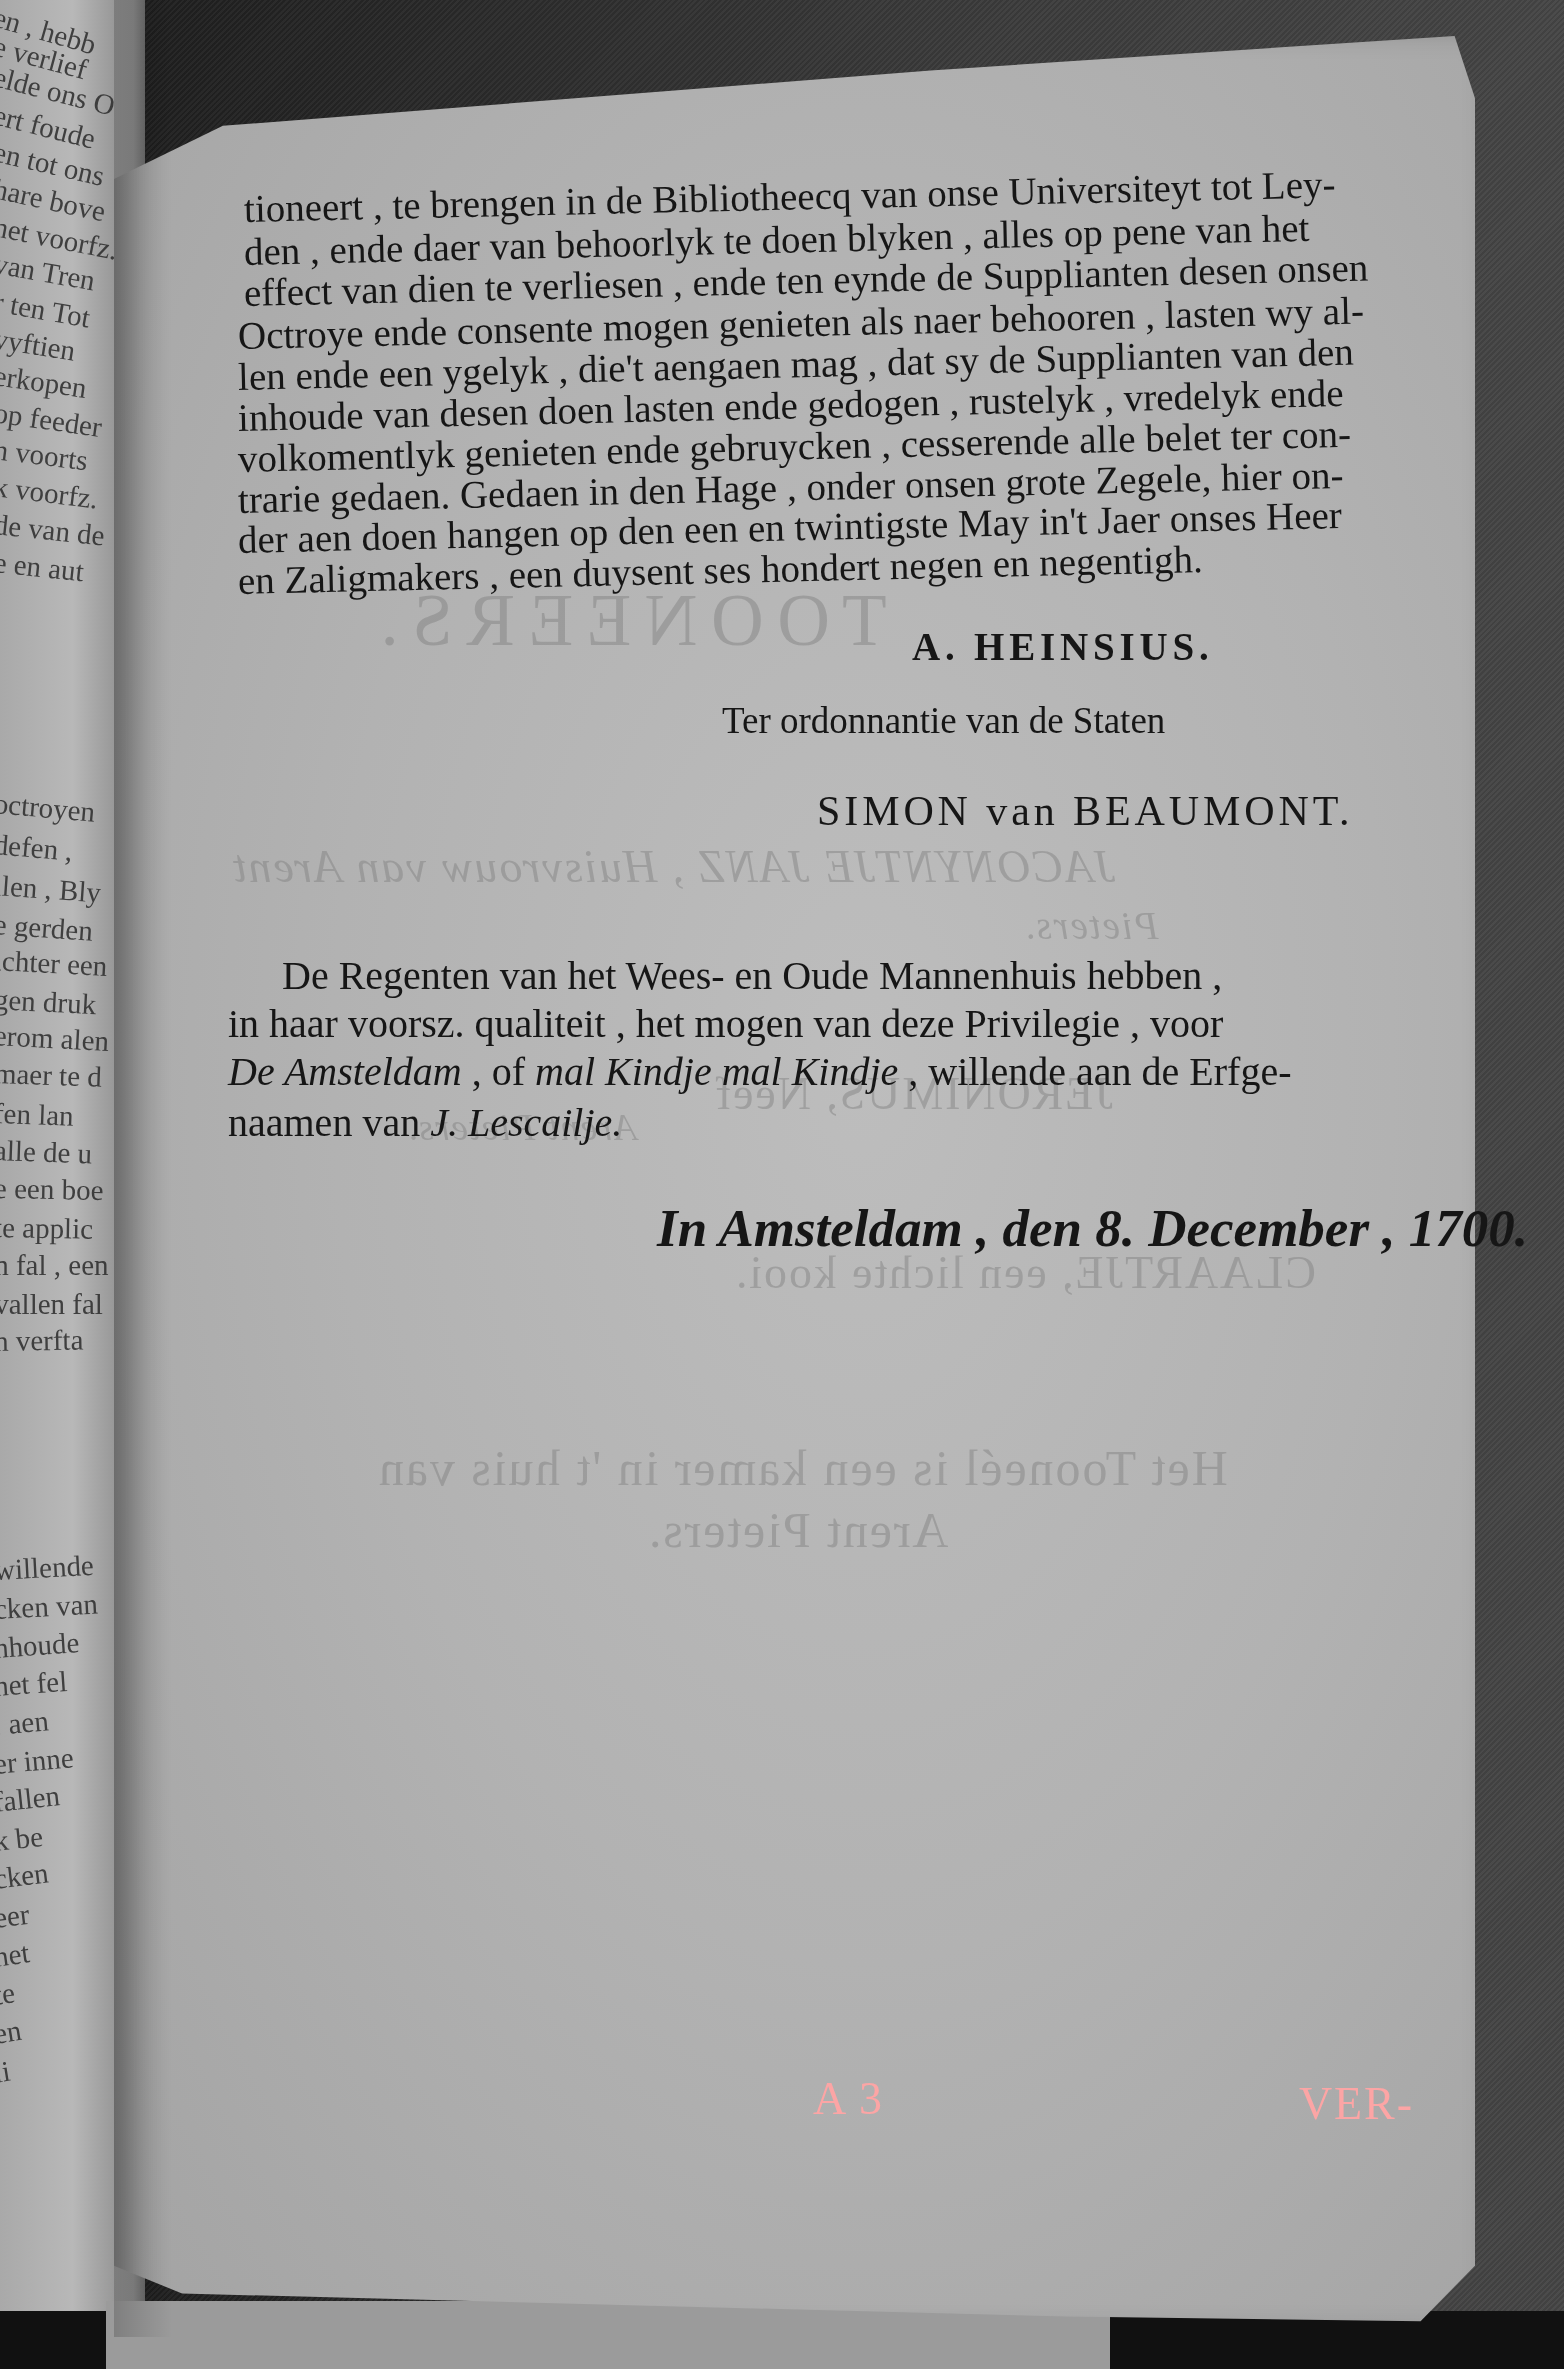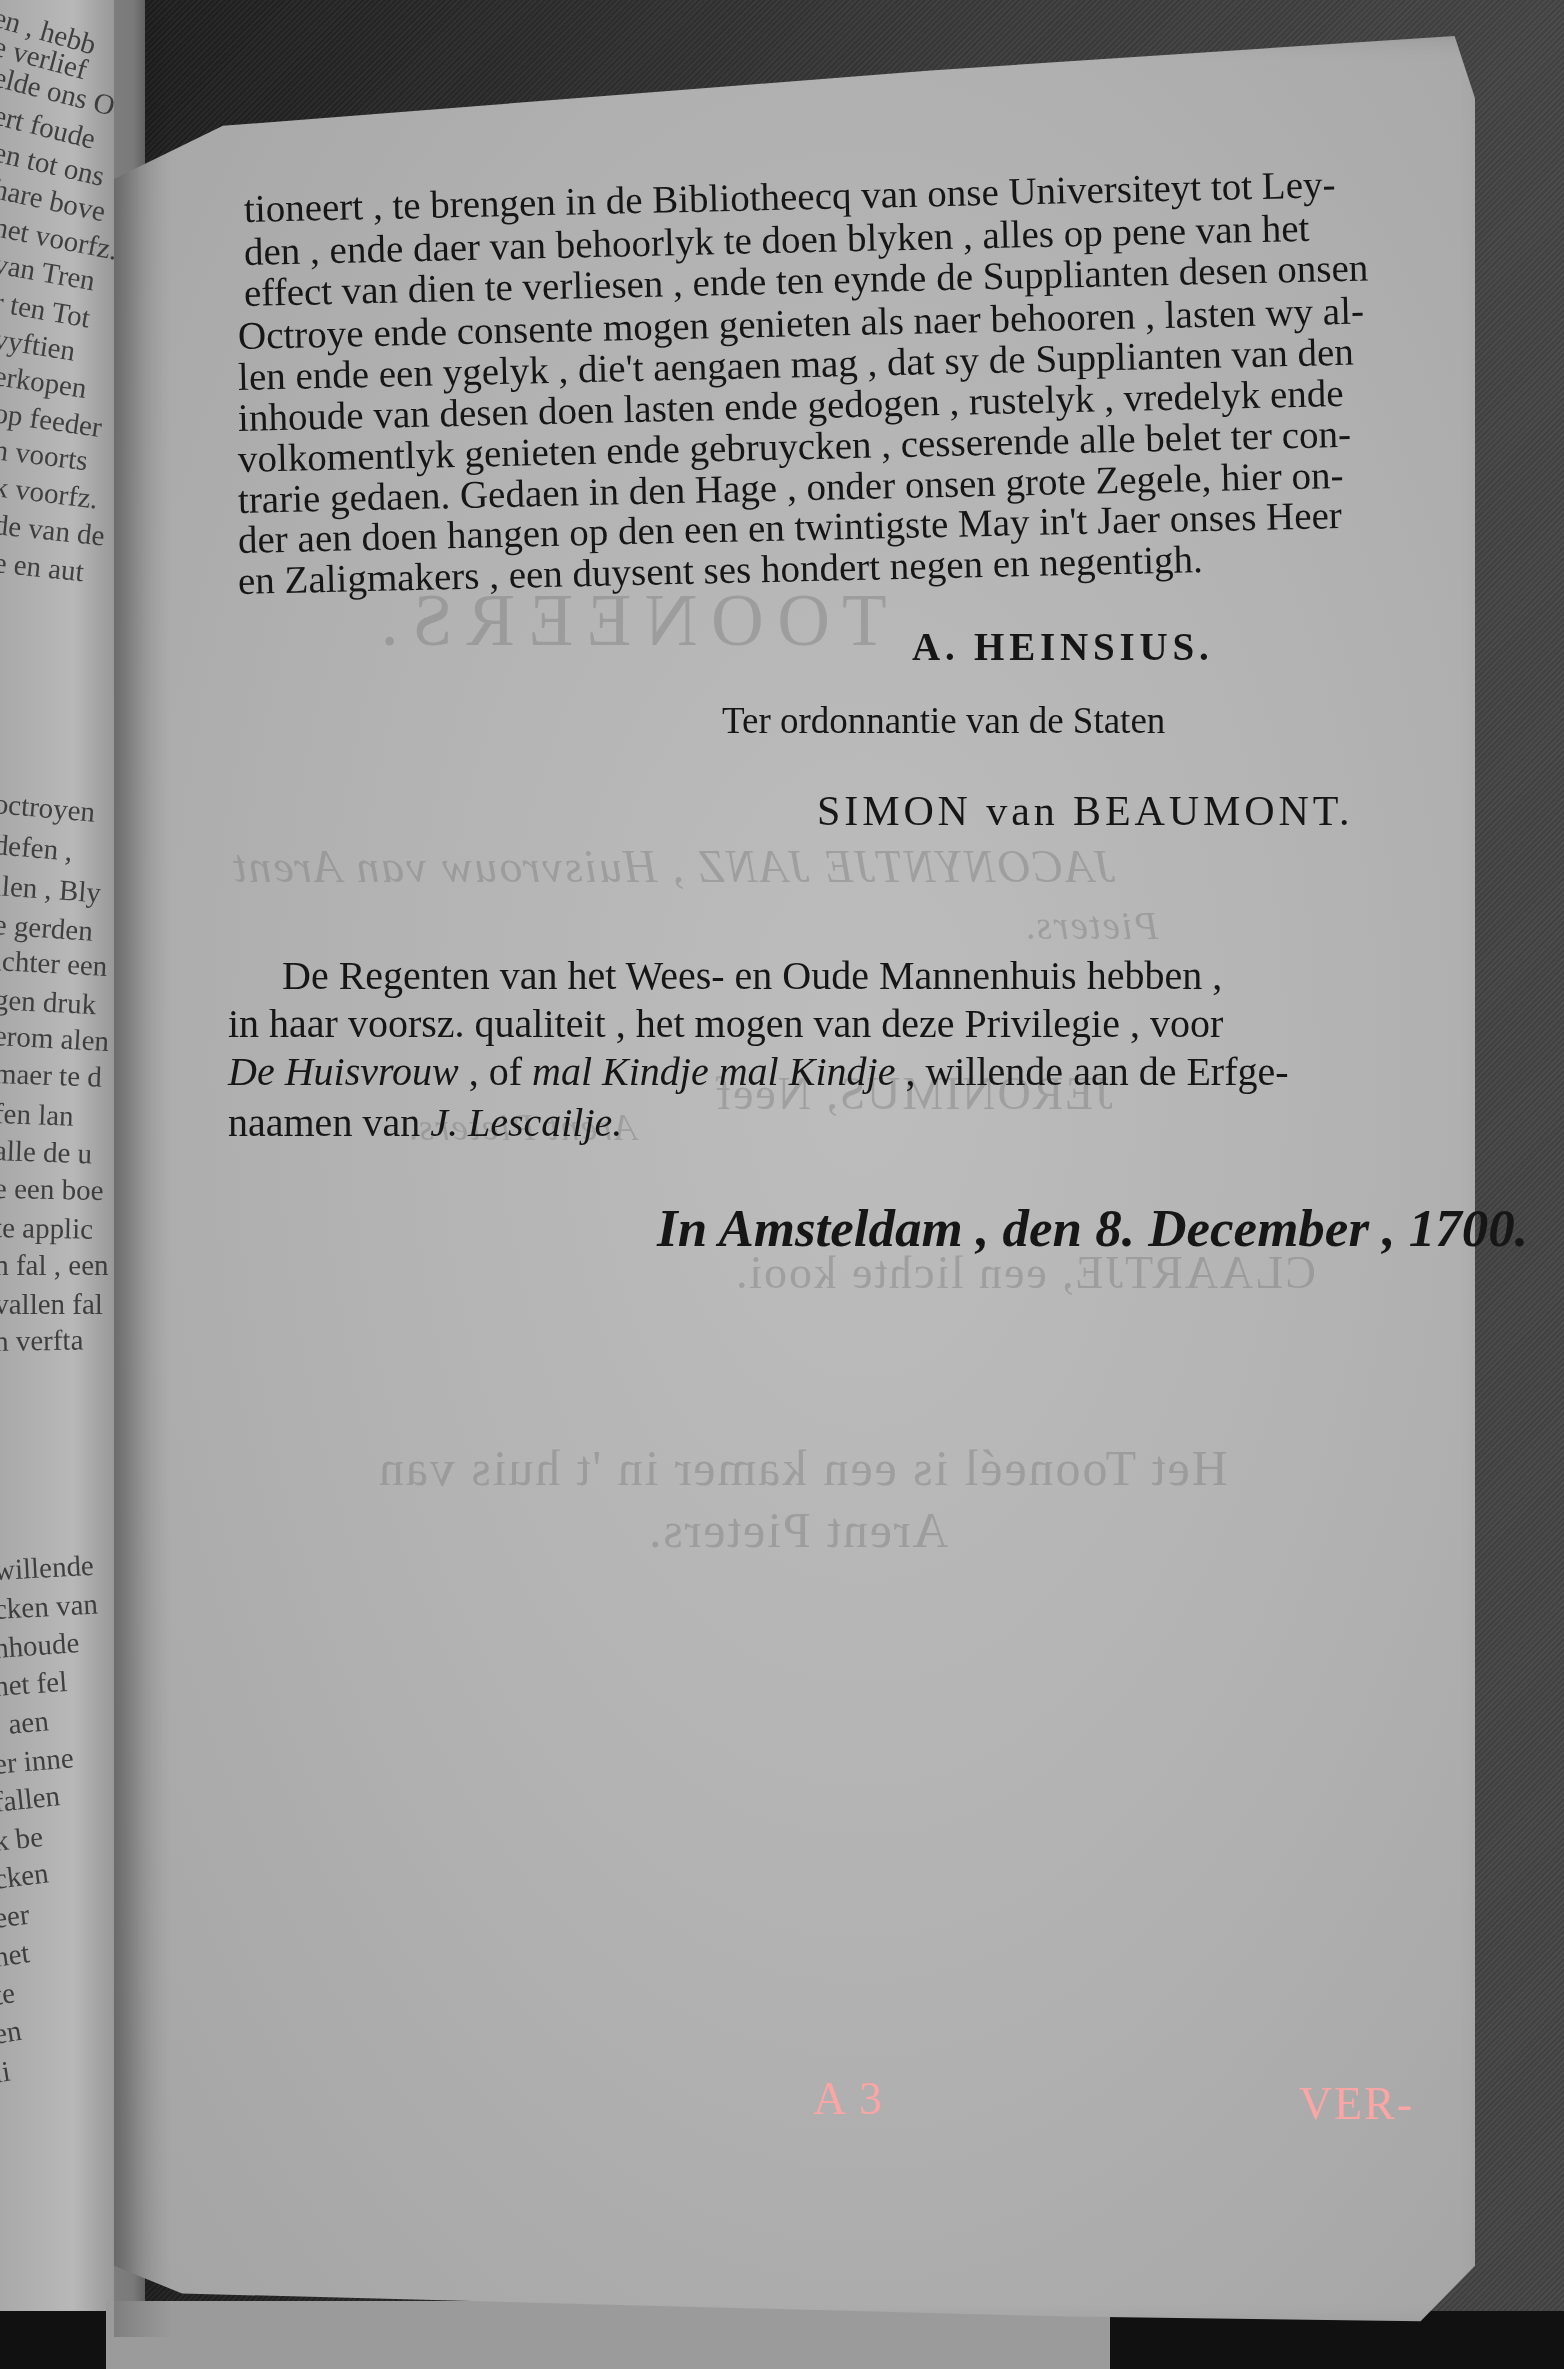--- a/index.html
+++ b/index.html
@@ -140,21 +140,21 @@
 <div class="text body-line" style="left:238px;top:520px;">der aen doen hangen op den een en twintigste May in't Jaer onses Heer</div>
 <div class="text body-line" style="left:238px;top:561px;">en Zaligmakers , een duysent ses hondert negen en negentigh.</div>
 
 <div class="text sig-heinsius" style="left:912px;top:627px;">A. HEINSIUS.</div>
 <div class="text sig-ordo" style="left:722px;top:702px;">Ter ordonnantie van de Staten</div>
 <div class="text sig-beaumont" style="left:772px;top:790px;">SIMON van BEAUMONT.</div>
 
 <div class="text" style="left:282px;top:956px;font-size:40px;">De Regenten van het Wees- en Oude Mannenhuis hebben ,</div>
 <div class="text" style="left:228px;top:1004px;font-size:40px;">in haar voorsz. qualiteit , het mogen van deze Privilegie , voor</div>
 <div class="text" style="left:228px;top:1052px;font-size:40px;">
-  <span class="italic">De Huisvrouw</span><span> , of </span><span class="italic">mal Kindje mal Kindje</span><span> , willende aan de Erfge-</span>
+  <span class="italic">De Amsteldam</span><span> , of </span><span class="italic">mal Kindje mal Kindje</span><span> , willende aan de Erfge-</span>
 </div>
 <div class="text" style="left:228px;top:1103px;font-size:40px;">
   <span>naamen van </span><span class="italic">J. Lescailje.</span>
 </div>
 <div class="text italic" style="left:657px;top:1202px;font-size:53px;font-weight:bold;">In Amsteldam , den 8. December , 1700.</div>
 
 <div class="text catch" style="left:813px;top:2076px;">A 3</div>
 <div class="text catch" style="left:1299px;top:2081px;">VER-</div>
 
 

